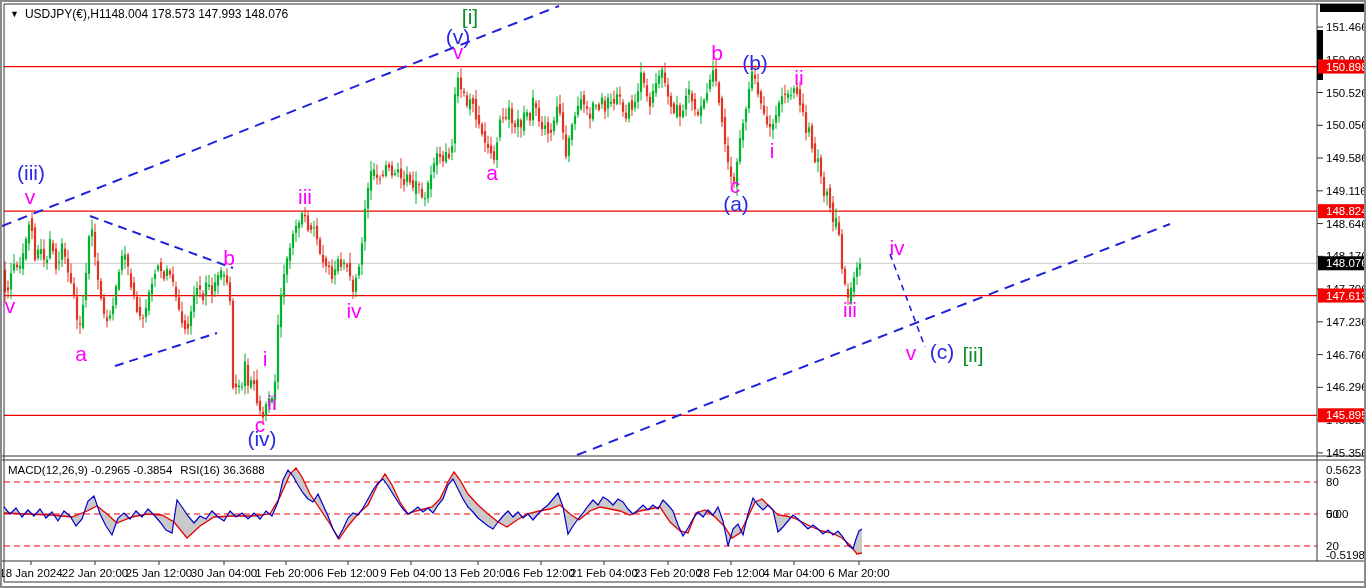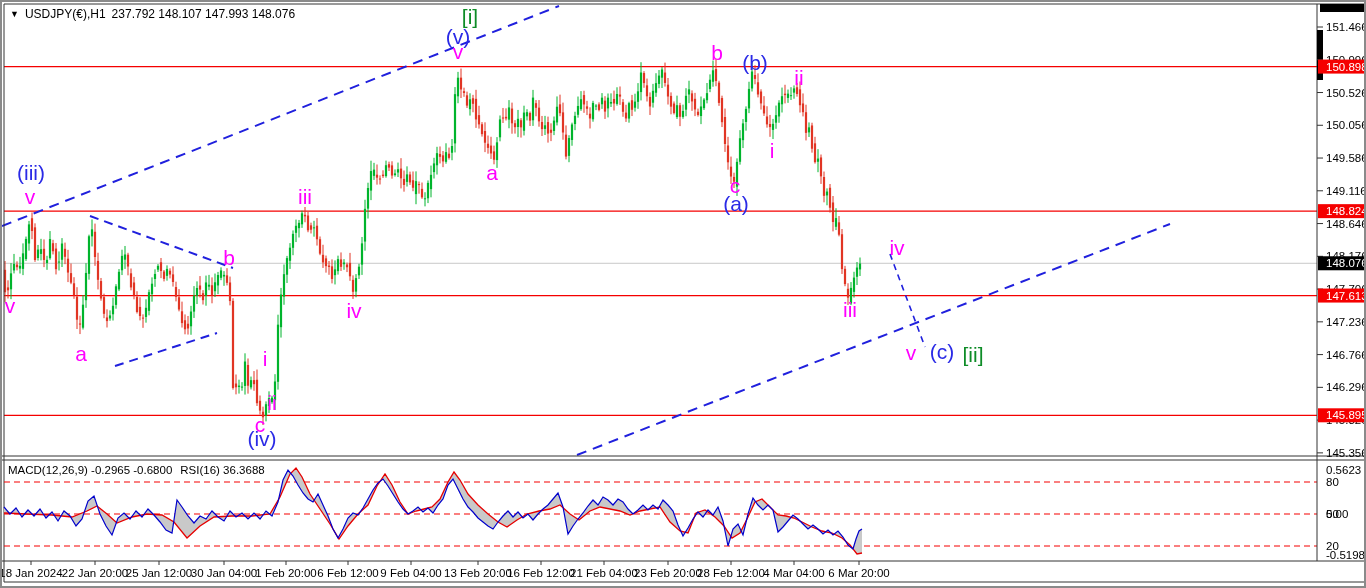--- a/index.html
+++ b/index.html
@@ -1,33 +1,33 @@
 <!DOCTYPE html>
 <html><head>
 <meta charset="utf-8">
 <style>
   html,body{margin:0;padding:0;background:#9aa0a6;font-family:"Liberation Sans",sans-serif;}
   .window{position:relative;width:1366px;height:588px;background:#ffffff;border:2px solid #8a8a8a;box-sizing:border-box;overflow:hidden;}
   .titlebar{position:absolute;left:8px;top:5px;z-index:5;font-size:12px;color:#000;white-space:nowrap;}
   .titlebar .arrow{font-size:9px;margin-right:6px;position:relative;top:-1px;cursor:pointer;}
-  .titlebar .sym{margin-right:6px;}
+  .titlebar .sym{margin-right:0;}
   svg{position:absolute;left:0;top:0;}
   .indlabel{position:absolute;left:6px;top:462px;z-index:5;font-size:11.5px;color:#000;white-space:nowrap;}
   .indlabel span{margin-right:8px;}
   text{font-family:"Liberation Sans",sans-serif;}
 </style>
 </head>
 <body>
 
 <div class="window">
   <div class="titlebar">
-    <span class="arrow">▼</span><span class="sym">USDJPY(€),H1</span><span>237.792 148.107 147.993 148.076</span>
+    <span class="arrow">▼</span><span class="sym">USDJPY(€),H1</span><span>148.004 178.573 147.993 148.076</span>
   </div>
   <div class="indlabel">
-    <span>MACD(12,26,9) -0.2965 -0.6800</span><span>RSI(16) 36.3688</span>
+    <span>MACD(12,26,9) -0.2965 -0.3854</span><span>RSI(16) 36.3688</span>
   </div>
   <svg id="chart" width="1366" height="588" viewBox="0 0 1366 588">
       <rect x="0" y="0" width="1366" height="588" fill="#ffffff"></rect>
       <g>
         <line x1="2" y1="64.58960000000084" x2="1315" y2="64.58960000000084" stroke="#f50000" stroke-width="1.3"></line>
         <line x1="2" y1="209.14739999999972" x2="1315" y2="209.14739999999972" stroke="#f50000" stroke-width="1.3"></line>
         <line x1="2" y1="293.55410000000063" x2="1315" y2="293.55410000000063" stroke="#f50000" stroke-width="1.3"></line>
         <line x1="2" y1="413.2986999999999" x2="1315" y2="413.2986999999999" stroke="#f50000" stroke-width="1.3"></line>
         <line x1="2" y1="261.28300000000104" x2="1315" y2="261.28300000000104" stroke="#c8c8c8" stroke-width="1"></line>
       </g>

